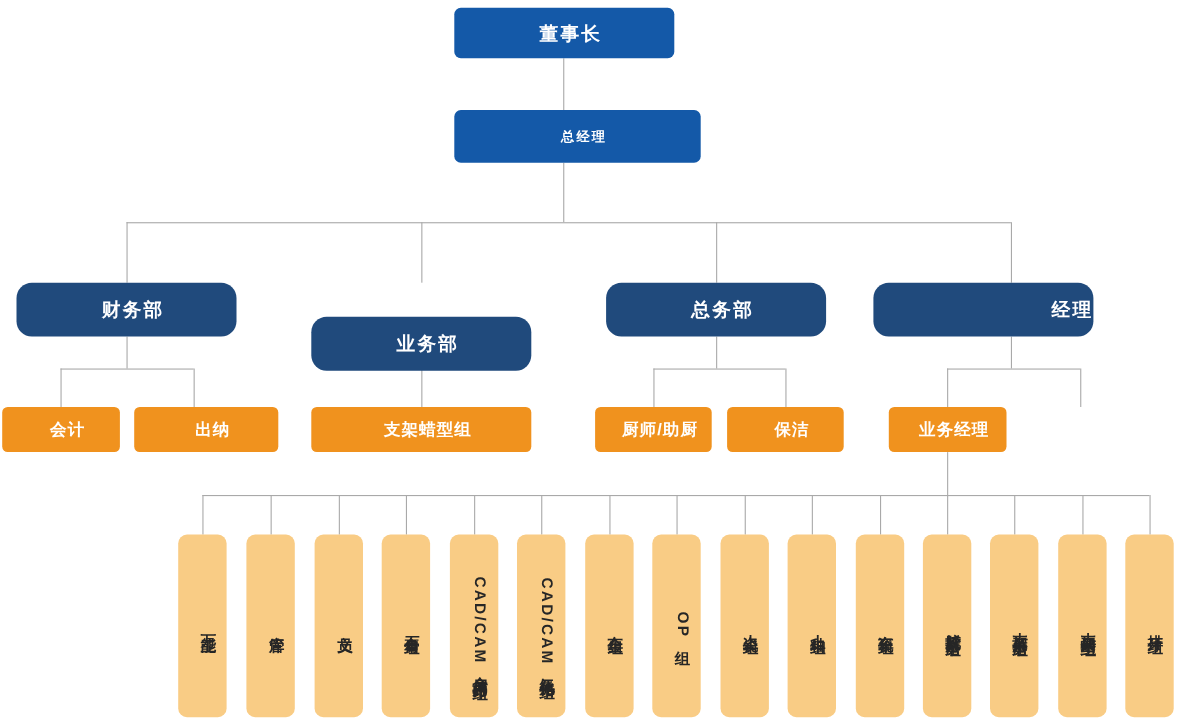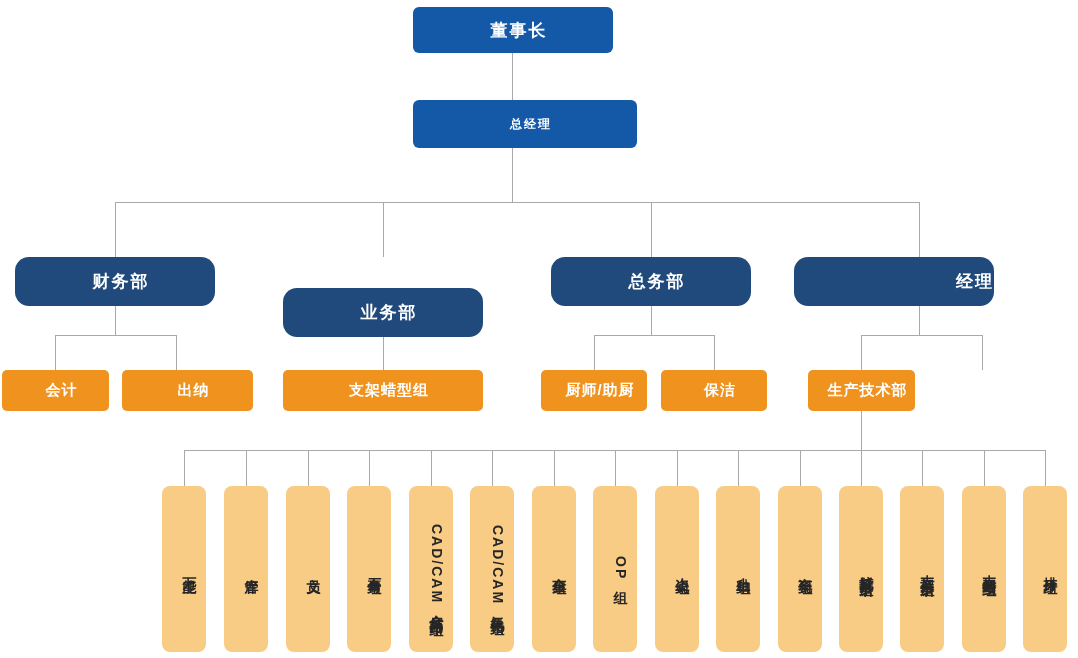--- a/index.html
+++ b/index.html
@@ -116,21 +116,21 @@
   <div class="node orange l4 l4c">
     <span>支架蜡型组</span>
   </div>
   <div class="node orange l4 l4d">
     <span>厨师/助厨</span>
   </div>
   <div class="node orange l4 l4e">
     <span>保洁</span>
   </div>
   <div class="node orange l4 l4f">
-    <span>生产技术部</span>
+    <span>业务经理</span>
   </div>
 
   <div class="node leaf l5" style="left:162px">
     <span class="vtext">万能工</span>
   </div>
   <div class="node leaf l5" style="left:224px">
     <span class="vtext">库管</span>
   </div>
   <div class="node leaf l5" style="left:286px">
     <span class="vtext">文员</span>

